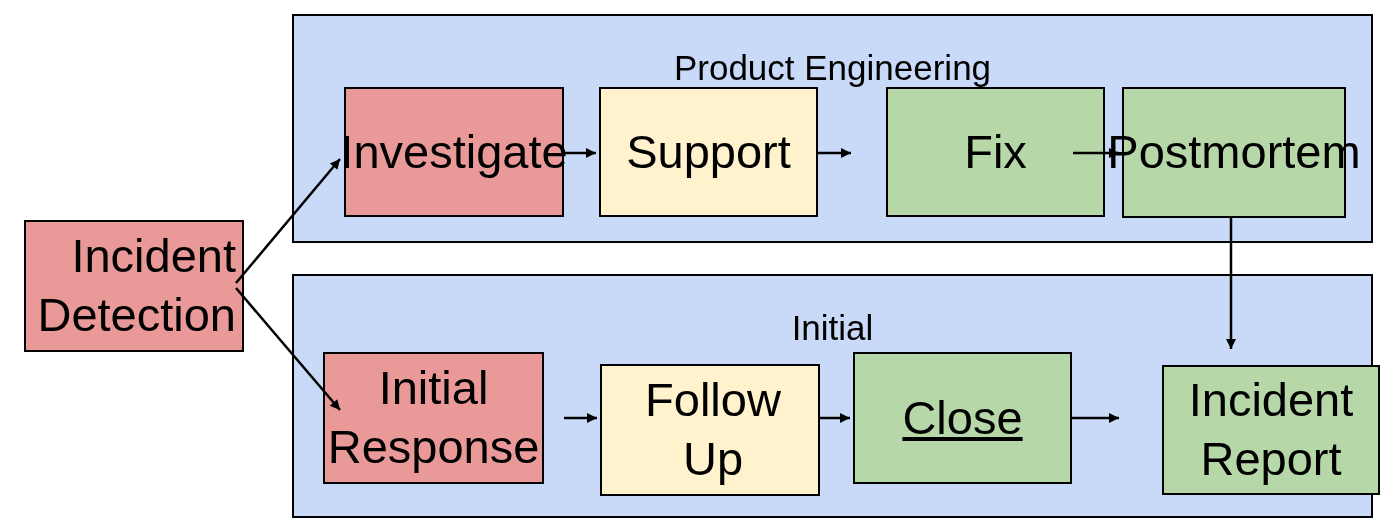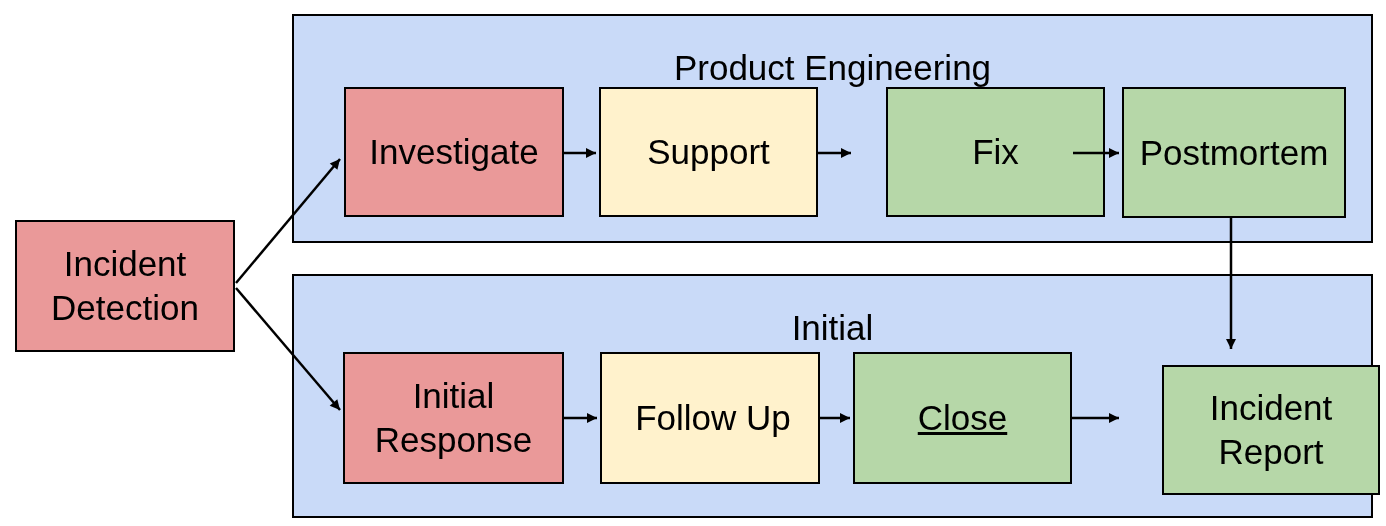--- a/index.html
+++ b/index.html
@@ -29,21 +29,21 @@
     line-height: 1.15;
   }
   .node {
     position: absolute;
     border: 2px solid #000000;
     box-sizing: border-box;
     display: flex;
     align-items: center;
     justify-content: center;
     text-align: center;
-    font-size: 35px;
+    font-size: 47px;
     line-height: 1.25;
     color: #000000;
     padding: 0 6px;
   }
   svg.arrows {
     position: absolute;
     left: 0;
     top: 0;
     pointer-events: none;
   }
@@ -58,33 +58,33 @@
 <div class="canvas">
 
   <div class="lane" style="left: 292px; top: 14px; width: 1081px; height: 229px; background-color: rgb(201, 218, 248);">
     <div class="lane-title">Product Engineering</div>
   </div>
 
   <div class="lane" style="left: 292px; top: 274px; width: 1081px; height: 244px; background-color: rgb(201, 218, 248);">
     <div class="lane-title">Initial</div>
   </div>
 
-  <div class="node" style="left: 15px; top: 220px; width: 220px; height: 132px; background-color: rgb(234, 153, 153);">Incident Detection</div>
+  <div class="node" style="left: 24px; top: 220px; width: 220px; height: 132px; background-color: rgb(234, 153, 153); text-align: right;">Incident Detection</div>
 
   <div class="node" style="left: 344px; top: 87px; width: 220px; height: 130px; background-color: rgb(234, 153, 153);">Investigate</div>
 
   <div class="node" style="left: 599px; top: 87px; width: 219px; height: 130px; background-color: rgb(255, 242, 204);">Support</div>
 
   <div class="node" style="left: 854px; top: 87px; width: 219px; height: 130px; background-color: rgb(182, 215, 168); margin-left: 32px;">Fix</div>
 
   <div class="node" style="left: 1122px; top: 87px; width: 224px; height: 131px; background-color: rgb(182, 215, 168);">Postmortem</div>
 
-  <div class="node" style="left: 343px; top: 352px; width: 221px; height: 132px; background-color: rgb(234, 153, 153);">Initial Response</div>
+  <div class="node" style="left: 323px; top: 352px; width: 221px; height: 132px; background-color: rgb(234, 153, 153);">Initial Response</div>
 
-  <div class="node" style="left: 600px; top: 352px; width: 220px; height: 132px; background-color: rgb(255, 242, 204); padding-left: 12px;">Follow Up</div>
+  <div class="node" style="left: 600px; top: 364px; width: 220px; height: 132px; background-color: rgb(255, 242, 204); padding-left: 12px;">Follow Up</div>
 
   <div class="node" style="left: 853px; top: 352px; width: 219px; height: 132px; background-color: rgb(182, 215, 168); text-decoration: underline;">Close</div>
 
   <div class="node" style="left: 1162px; top: 352px; width: 218px; height: 130px; background-color: rgb(182, 215, 168); margin-top: 13px;">Incident Report</div>
 
   <svg class="arrows" width="1386" height="526" viewBox="0 0 1386 526">
     <defs>
       <marker id="arrowhead" markerUnits="userSpaceOnUse" markerWidth="14" markerHeight="12" viewBox="0 0 12 12" refX="11" refY="6" orient="auto">
         <path d="M1,1 L11,6 L1,11 Z" fill="#000000"></path>
       </marker>

